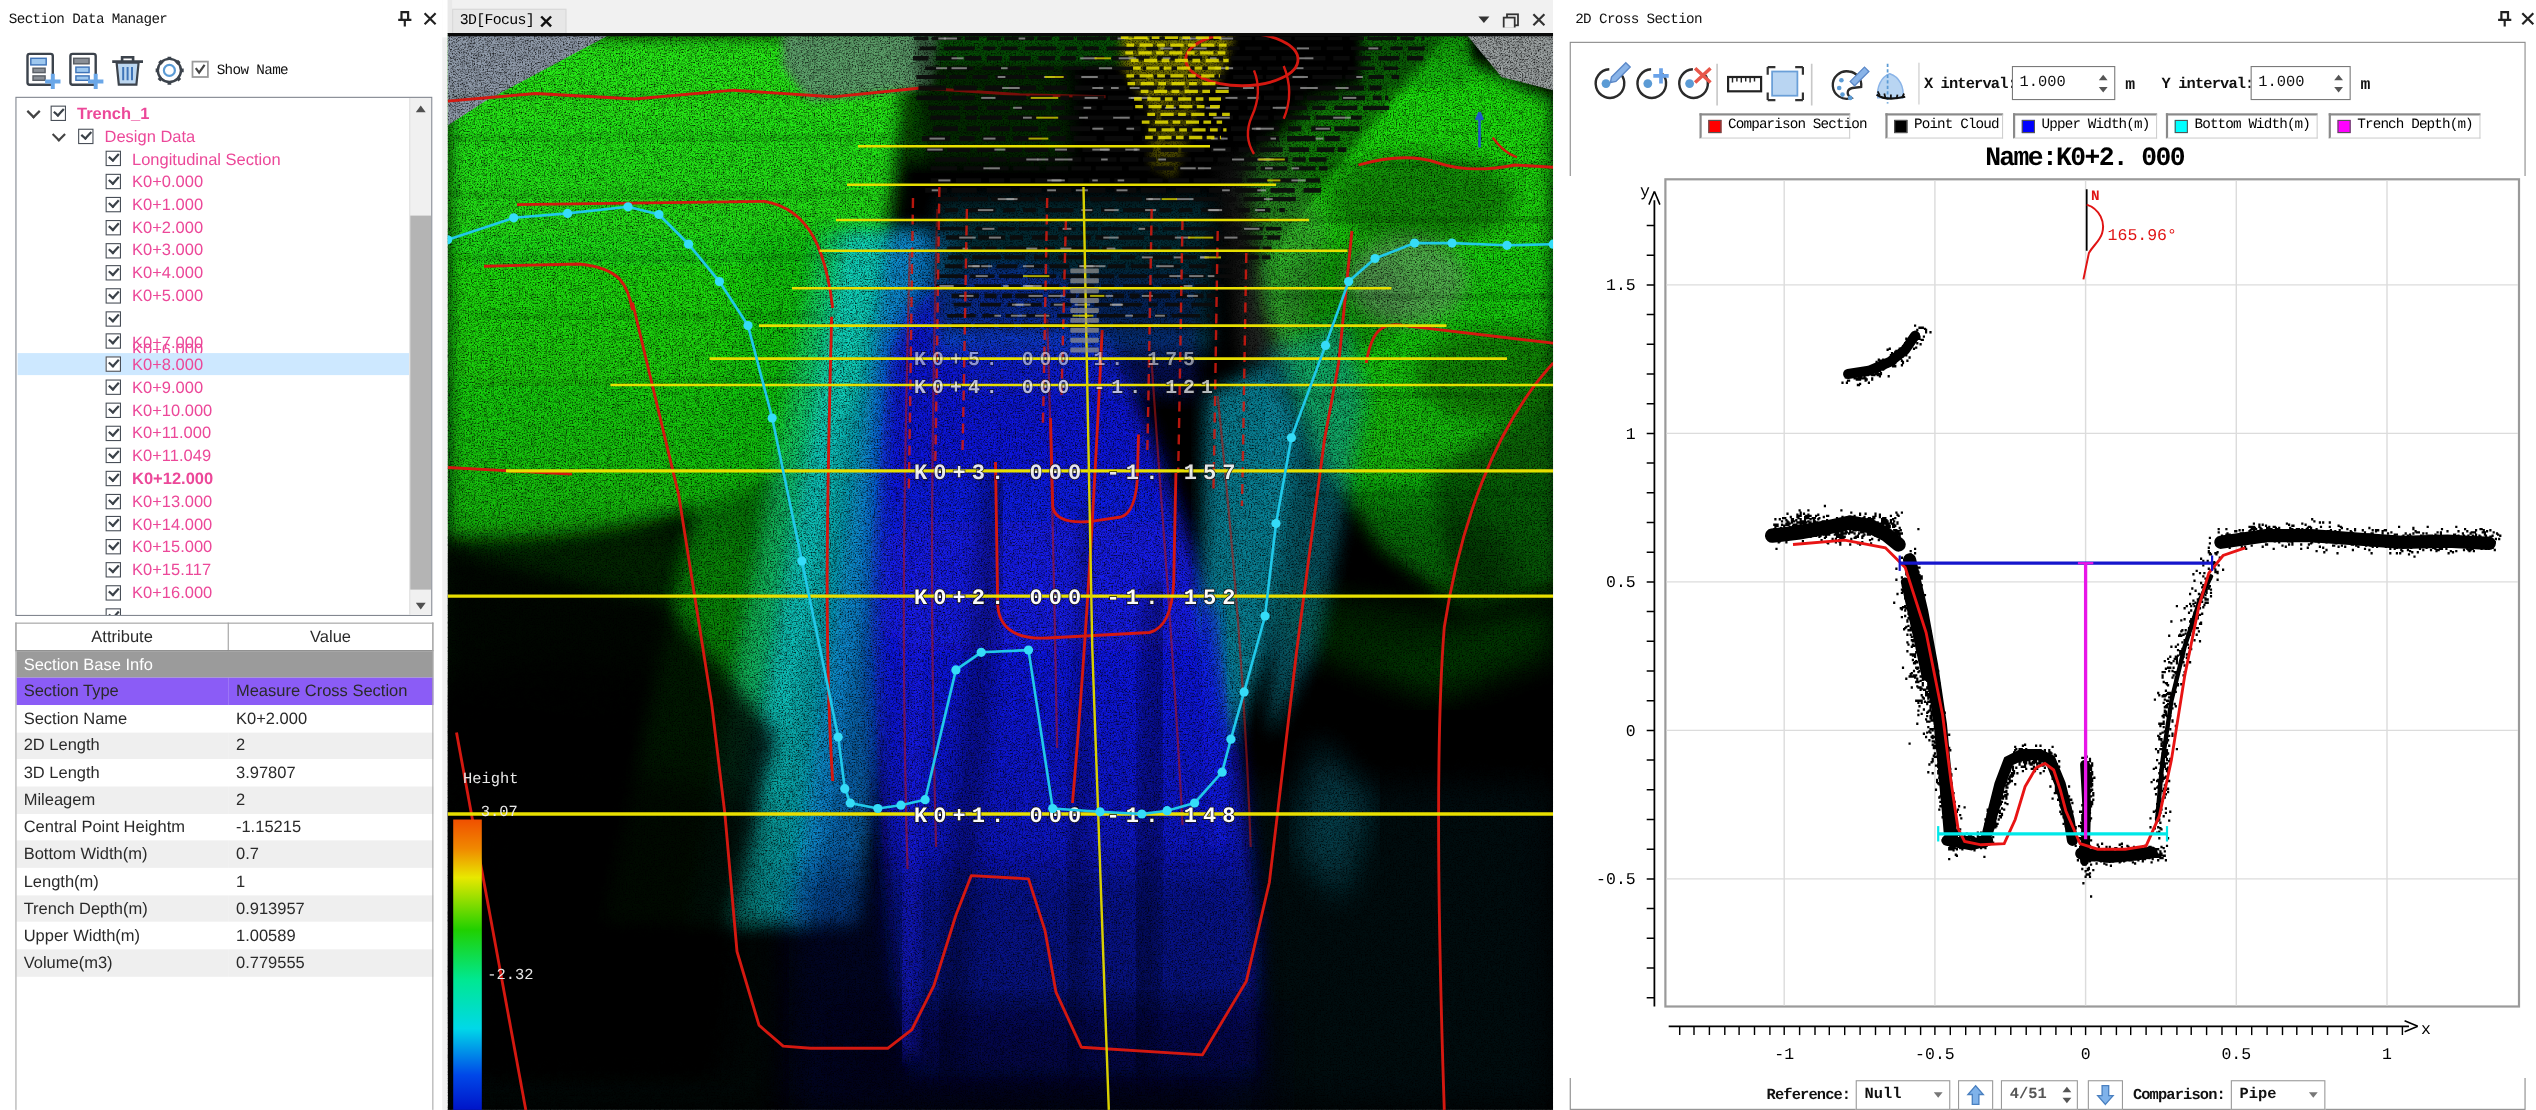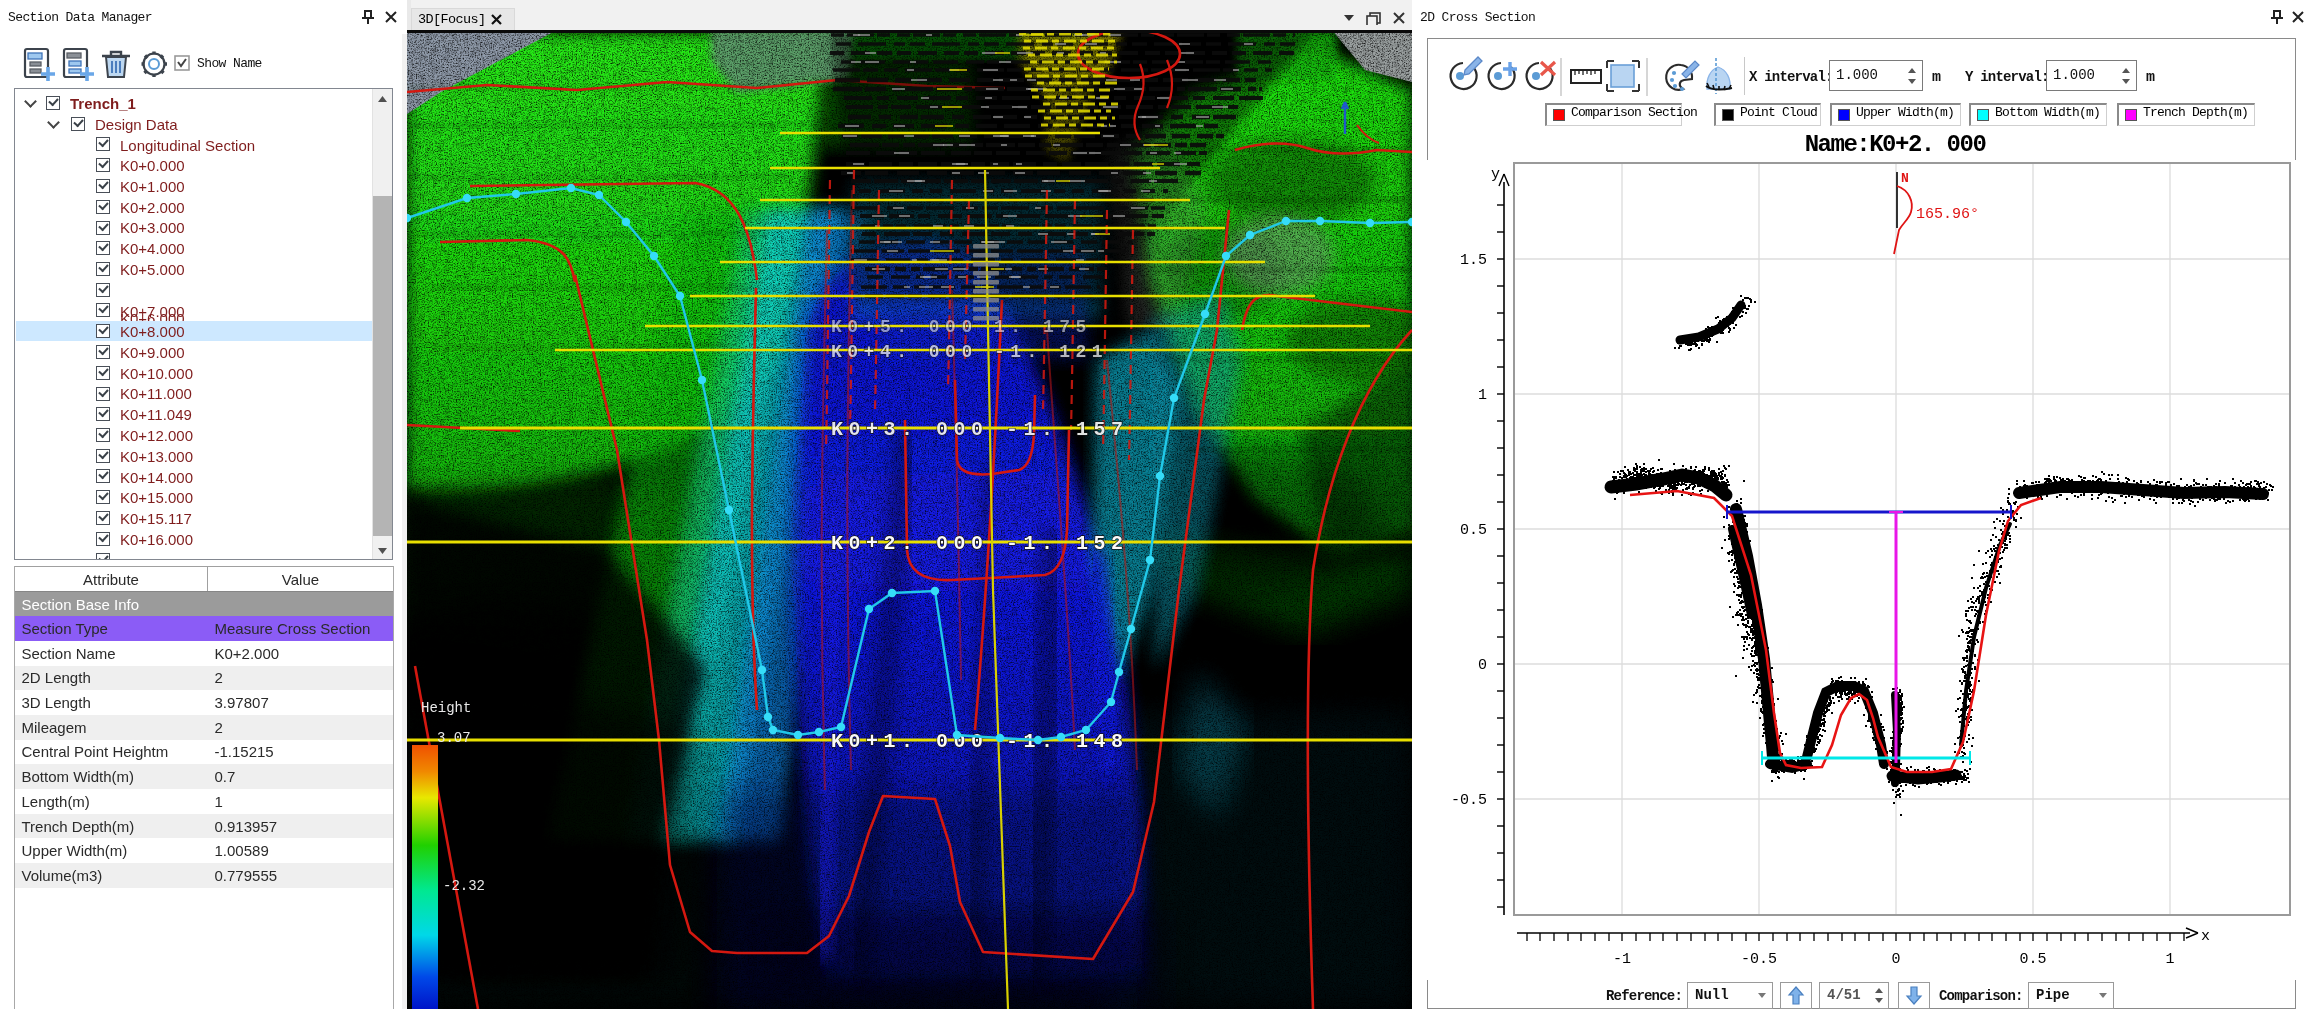--- a/index.html
+++ b/index.html
@@ -1,19 +1,19 @@
 <!DOCTYPE html>
 <html><head><meta charset="utf-8"><style>
 html,body{margin:0;padding:0;width:2305px;height:1009px;overflow:hidden;background:#fff;font-family:"Liberation Sans",sans-serif;}
 *{box-sizing:border-box;}
 .abs{position:absolute;}
 .mono{font-family:"Liberation Mono",monospace;}
 .ptitle{font-family:"Liberation Mono",monospace;font-size:13px;color:#111;letter-spacing:-0.6px;}
 #tree{left:14px;top:88px;width:379px;height:472px;border:1px solid #828790;background:#fff;overflow:hidden;}
-.trow{position:absolute;height:20px;font-size:15px;color:#7f1d1d;white-space:nowrap;}
+.trow{position:absolute;height:20px;font-size:15px;color:#ec4899;white-space:nowrap;}
 .cb{position:absolute;width:14px;height:14px;border:1.6px solid #494f58;background:#fff;}
 .cb:after{content:"";position:absolute;left:2px;top:1px;width:7px;height:4px;border-left:2px solid #3a4148;border-bottom:2px solid #3a4148;transform:rotate(-48deg);}
 .exp{position:absolute;width:9px;height:9px;border-right:2.2px solid #444;border-bottom:2.2px solid #444;transform:rotate(45deg);}
 .vsb{position:absolute;right:0;top:0;width:20px;height:100%;background:#f0f0f0;border-left:1px solid #e2e2e2;}
 table{border-collapse:collapse;}
 #attr{left:14px;top:566px;width:380px;}
 #attr td{font-size:15px;color:#2a2a2a;height:24.7px;padding:0 0 0 7px;}
 .legbox{position:absolute;height:23px;border-top:2px solid #8a8a8a;border-left:2px solid #8a8a8a;border-right:1px solid #cfcfcf;border-bottom:1px solid #cfcfcf;background:#fff;font-family:"Liberation Mono",monospace;font-size:13px;color:#000;white-space:nowrap;letter-spacing:-0.8px;}
 .legsq{display:inline-block;width:12px;height:12px;margin:4px 6px 0 6px;border:1px solid #555;vertical-align:top;}
 .ibox{position:absolute;height:31px;border:1px solid #7a7a7a;background:#fff;font-family:"Liberation Mono",monospace;font-size:14px;color:#111;padding:6px 0 0 6px;}
@@ -90,21 +90,21 @@
       <div class="trow" style="left:105px;top:234px;">K0+8.000</div>
       <div class="cb" style="left:81px;top:256px;"></div>
       <div class="trow" style="left:105px;top:255px;">K0+9.000</div>
       <div class="cb" style="left:81px;top:277px;"></div>
       <div class="trow" style="left:105px;top:276px;">K0+10.000</div>
       <div class="cb" style="left:81px;top:298px;"></div>
       <div class="trow" style="left:105px;top:296px;">K0+11.000</div>
       <div class="cb" style="left:81px;top:318px;"></div>
       <div class="trow" style="left:105px;top:317px;">K0+11.049</div>
       <div class="cb" style="left:81px;top:339px;"></div>
-      <div class="trow" style="left:105px;top:338px;">K0+12.000</div>
+      <div class="trow" style="left:105px;top:338px;font-weight:bold;">K0+12.000</div>
       <div class="cb" style="left:81px;top:360px;"></div>
       <div class="trow" style="left:105px;top:359px;text-align:right;">K0+13.000</div>
       <div class="cb" style="left:81px;top:380px;"></div>
       <div class="trow" style="left:105px;top:380px;">K0+14.000</div>
       <div class="cb" style="left:81px;top:401px;"></div>
       <div class="trow" style="left:105px;top:400px;">K0+15.000</div>
       <div class="cb" style="left:81px;top:422px;"></div>
       <div class="trow" style="left:105px;top:421px;">K0+15.117</div>
       <div class="cb" style="left:81px;top:443px;"></div>
       <div class="trow" style="left:105px;top:442px;">K0+16.000</div>
@@ -643,21 +643,21 @@
       <path d="M938,72 L938,104 M938,72 L935,79 M938,72 L941,79" fill="none" stroke="#2050e0" stroke-width="2.4" opacity="0.9"></path>
       <path d="M950,95 q10,14 22,18" fill="none" stroke="#d41810" stroke-width="2"></path>
       <rect x="5" y="715" width="26" height="264" fill="url(#gCB)"></rect>
       <text x="14" y="682" font-family="Liberation Mono,monospace" font-size="14" fill="#e8e8e8">Height</text>
       <text x="30" y="712" font-family="Liberation Mono,monospace" font-size="14" fill="#e8e8e8">3.07</text>
       <text x="36" y="860" font-family="Liberation Mono,monospace" font-size="14" fill="#e8e8e8">-2.32</text>
     </svg>
 </div>
 
 <div class="abs" style="left:1412px;top:0;width:893px;height:1009px;background:#fff;">
- <div class="abs ptitle" style="left:8px;top:10px;">2D Cross Section</div>
+ <div class="abs ptitle" style="left:20px;top:10px;">2D Cross Section</div>
  <svg class="abs" style="left:855px;top:8px;" width="40" height="20">
    <g stroke="#222" stroke-width="2" fill="none">
     <path d="M7 3 L13 3 L13 10 L7 10 Z M10 10 L10 16 M4 10 L16 10"></path>
     <path d="M26 4 L36 14 M36 4 L26 14"></path>
    </g>
  </svg>
  <div class="abs" style="left:15px;top:38px;width:869px;height:971px;border:1.5px solid #8a8a8a;background:#fff;"></div>
  <svg class="abs" style="left:30px;top:52px;" width="310" height="48">
   <g fill="none" stroke="#2b2b2b" stroke-width="2.2">
    <path d="M21 11 A 13 13 0 1 0 31 15"></path>

